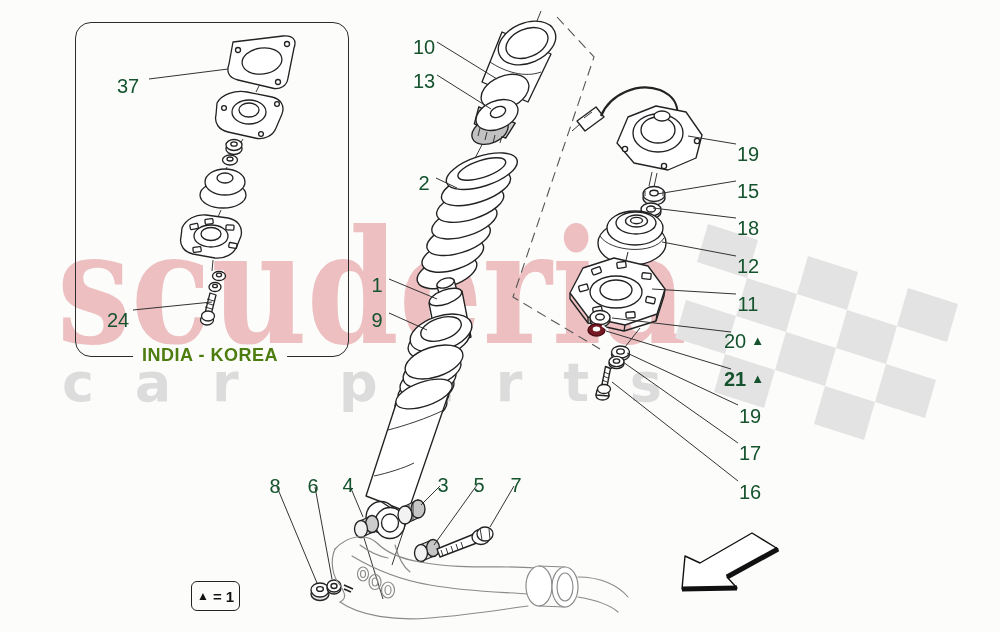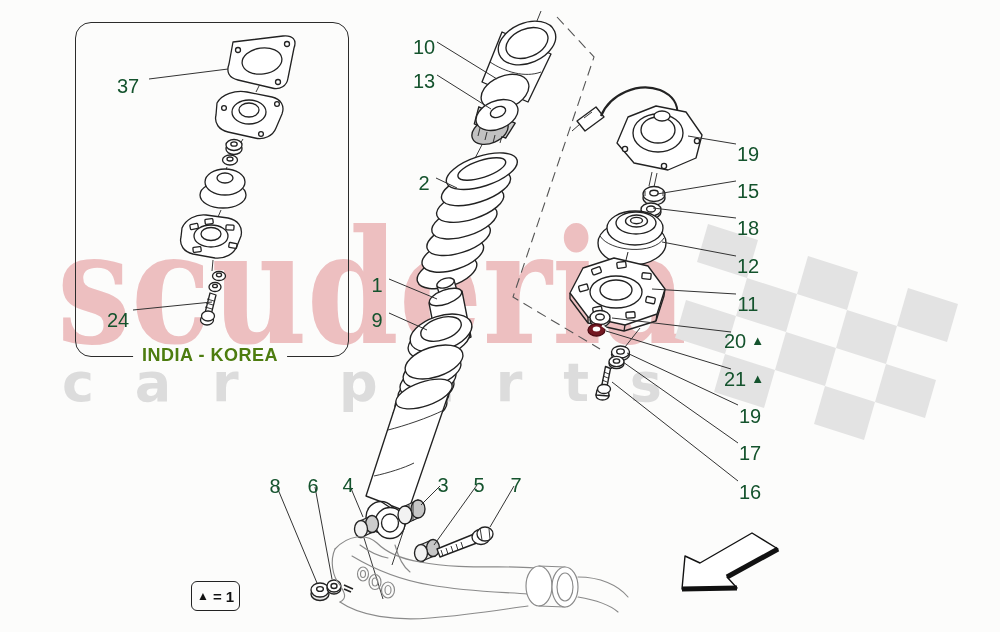--- a/index.html
+++ b/index.html
@@ -388,21 +388,21 @@
       <div class="callout" style="left: 748px; top: 258px;">
         <span>12</span>
       </div>
       <div class="callout" style="left: 748px; top: 296px;">
         <span>11</span>
       </div>
       <div class="callout" style="left: 744px; top: 333px;">
         <span>20</span>
         <span class="tri">▲</span>
       </div>
-      <div class="callout" style="left: 744px; top: 371px;">
+      <div class="callout" style="left: 744px; top: 371px; font-weight: bold;">
         <span>21</span>
         <span class="tri">▲</span>
       </div>
       <div class="callout" style="left: 750px; top: 408px;">
         <span>19</span>
       </div>
       <div class="callout" style="left: 750px; top: 445px; text-align: center;">
         <span>17</span>
       </div>
       <div class="callout" style="left: 750px; top: 484px;">

